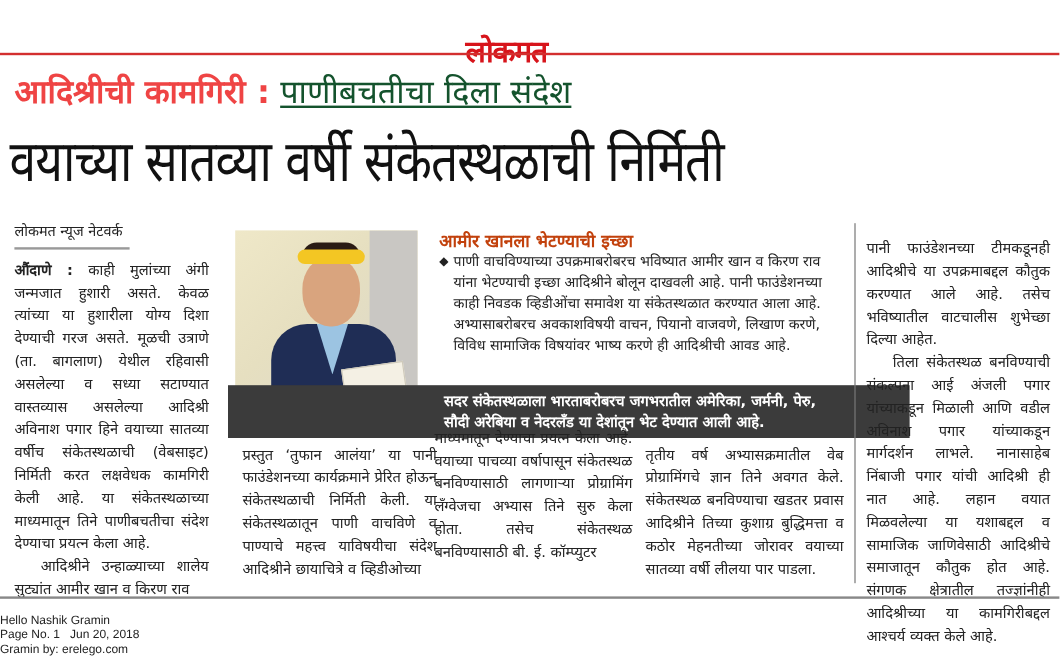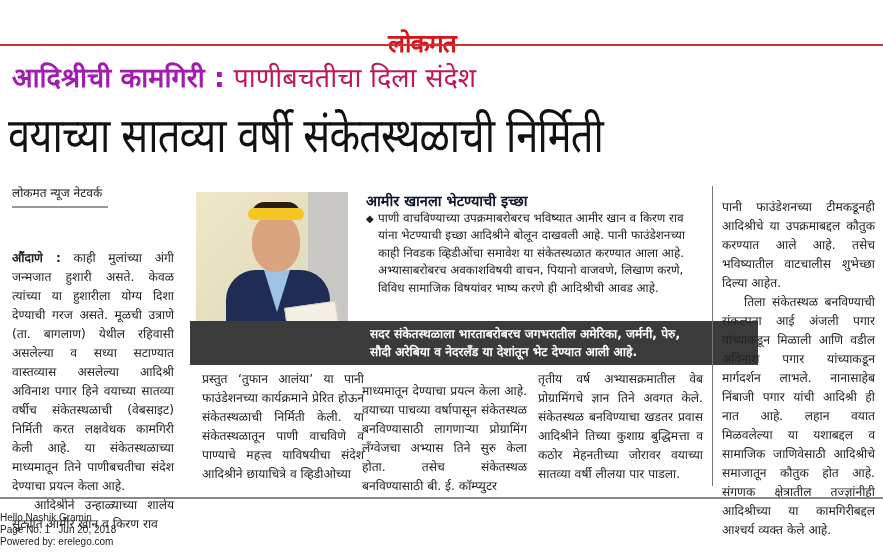--- a/index.html
+++ b/index.html
@@ -3,49 +3,49 @@
 <meta charset="utf-8">
 <style>
   html, body { margin:0; padding:0; background:#fff; }
   body { width:883px; height:554px; position:relative; overflow:hidden;
          font-family:"DejaVu Sans", sans-serif; color:#1a1a1a; }
   .masthead { position:absolute; left:0; top:0; width:883px; height:44px; }
   .logo { position:absolute; left:388px; top:8px; font-size:25px; font-weight:bold;
           color:#d7141b; letter-spacing:-1px; font-family:"DejaVu Sans", sans-serif;margin-top:17px; }
   .rule-red { position:absolute; left:0; top:44px; width:883px; height:2px; background:#d32f2f; }
   .kicker { position:absolute; left:12px; top:60px; font-size:27px; white-space:nowrap; line-height:36px; }
-  .kicker .red { color:#a21caf; font-weight:bold; }
-  .kicker .blk { color:#be185d; }
+  .kicker .red { color:#ef4444; font-weight:bold; }
+  .kicker .blk { color:#14532d;text-decoration:underline; }
   .headline { position:absolute; left:8px; top:104px; font-size:48px; line-height:62px;
               font-family:"DejaVu Sans", sans-serif; white-space:nowrap; color:#111;
               transform:scaleX(0.83); transform-origin:left top; letter-spacing:-1px; }
   .byline { position:absolute; left:12px; top:184px; font-size:12px; color:#222; }
   .byline-rule { position:absolute; left:12px; top:206px; width:96px; height:2px; background:#999; }
   .col { position:absolute; font-size:12.2px; line-height:19px; text-align:justify; color:#222; }
   .col p { margin:0; }
   .col .indent { text-indent:22px; }
   .col b { font-weight:bold; }
-  .c1 { left:12px; top:216px; width:162px;margin-top:33px; }
+  .c1 { left:12px; top:216px; width:162px; }
   .c2 { left:190px; top:370px; width:162px;margin-left:12px; }
-  .c3 { left:362px; top:382px; width:165px; }
+  .c3 { left:362px; top:356px; width:165px; }
   .c4 { left:538px; top:370px; width:165px; }
   .c5 { left:722px; top:186px; width:153px;margin-top:12px; }
   .c5 p.lead { margin:0; }
   .photo { position:absolute; left:196px; top:192px; width:152px; height:168px;
            background:linear-gradient(135deg,#efe8c8 0%,#e6dfc0 40%,#d8d6cf 100%); overflow:hidden; }
   .photo .wall { position:absolute; right:0; top:0; width:40px; height:168px; background:#c9c7c3; }
   .photo .face { position:absolute; left:56px; top:22px; width:48px; height:58px; border-radius:46% 46% 48% 48%;
                  background:#d9a47e; }
   .photo .band { position:absolute; left:52px; top:16px; width:56px; height:12px; border-radius:6px; background:#f3c623; }
   .photo .hair { position:absolute; left:56px; top:10px; width:48px; height:14px; border-radius:24px 24px 4px 4px; background:#2a1b14; }
   .photo .blazer { position:absolute; left:30px; top:78px; width:104px; height:100px; border-radius:30px 30px 0 0; background:#1f2d55; }
   .photo .shirt { position:absolute; left:68px; top:78px; width:26px; height:42px; background:#9cc4e2; clip-path:polygon(0 0,100% 0,50% 100%); }
   .photo .medal { position:absolute; left:10px; top:130px; width:28px; height:28px; border-radius:50%; background:#c8a23a; border:2px solid #7a6220; }
   .photo .cert { position:absolute; left:92px; top:112px; width:50px; height:56px; background:#f4f0e4; transform:rotate(-8deg); border:1px solid #cfcabb; }
-  .sidebar-h { position:absolute; left:366px; top:190px; font-size:14.5px; font-weight:bold; color:#0f172a; white-space:nowrap; }
+  .sidebar-h { position:absolute; left:366px; top:190px; font-size:14.5px; font-weight:bold; color:#c2410c; white-space:nowrap; }
   .sidebar-b { position:absolute; left:366px; top:210px; width:330px; font-size:11.8px; line-height:17.4px; color:#222; }
   .sidebar-b .bullet { position:absolute; left:0; top:0; font-size:10px; }
   .sidebar-b .txt { padding-left:12px; }
   .quote { position:absolute; left:190px; top:321px; width:568px; height:44px; background:#3b3b3b; }
   .quote .q { position:absolute; left:180px; top:4px; width:330px; color:#fff; font-size:12.2px; line-height:18px; font-weight:bold; }
   .vline { position:absolute; width:1px; background:#777; }
   .footer-rule { position:absolute; left:0; top:497px; width:883px; height:2px; background:#888; }
   .footer { position:absolute; left:0; top:512px; width:883px; text-align:left; font-family:"Liberation Sans", sans-serif;
             font-size:10px; line-height:12px; color:#222; }
   .footer div { white-space:pre; }
@@ -102,14 +102,14 @@
 
 <div class="col c5">
   <p class="lead">पानी फाउंडेशनच्या टीमकडूनही आदिश्रीचे या उपक्रमाबद्दल कौतुक करण्यात आले आहे. तसेच भविष्यातील वाटचालीस शुभेच्छा दिल्या आहेत.</p>
   <p class="indent">तिला संकेतस्थळ बनविण्याची संकल्पना आई अंजली पगार यांच्याकडून मिळाली आणि वडील अविनाश पगार यांच्याकडून मार्गदर्शन लाभले. नानासाहेब निंबाजी पगार यांची आदिश्री ही नात आहे. लहान वयात मिळवलेल्या या यशाबद्दल व सामाजिक जाणिवेसाठी आदिश्रीचे समाजातून कौतुक होत आहे. संगणक क्षेत्रातील तज्ज्ञांनीही आदिश्रीच्या या कामगिरीबद्दल आश्चर्य व्यक्त केले आहे.</p>
 </div>
 
 <div class="footer-rule"></div>
 <div class="footer">
   <div>Hello Nashik Gramin</div>
   <div>Page No. 1   Jun 20, 2018</div>
-  <div>Powered by: erelego.com</div>
+  <div>Gramin by: erelego.com</div>
 </div>
 
 </body></html>

